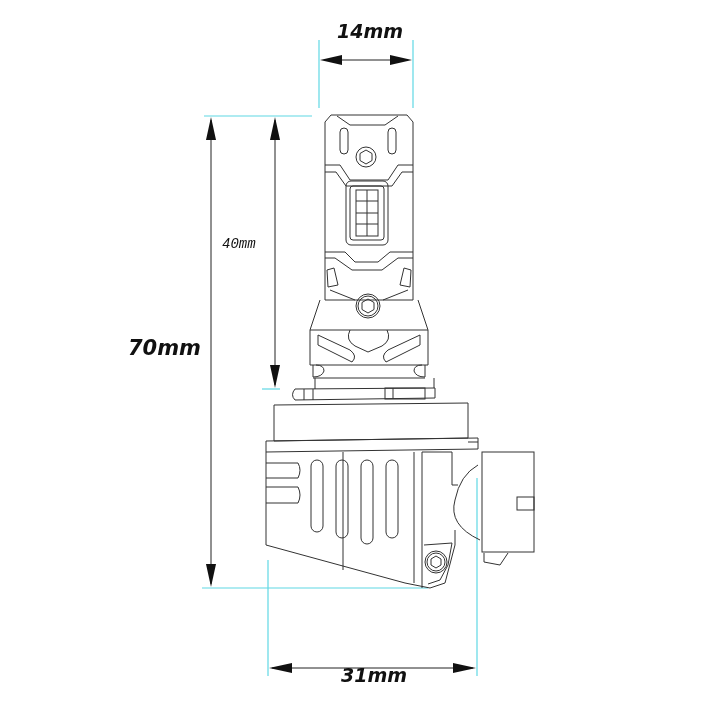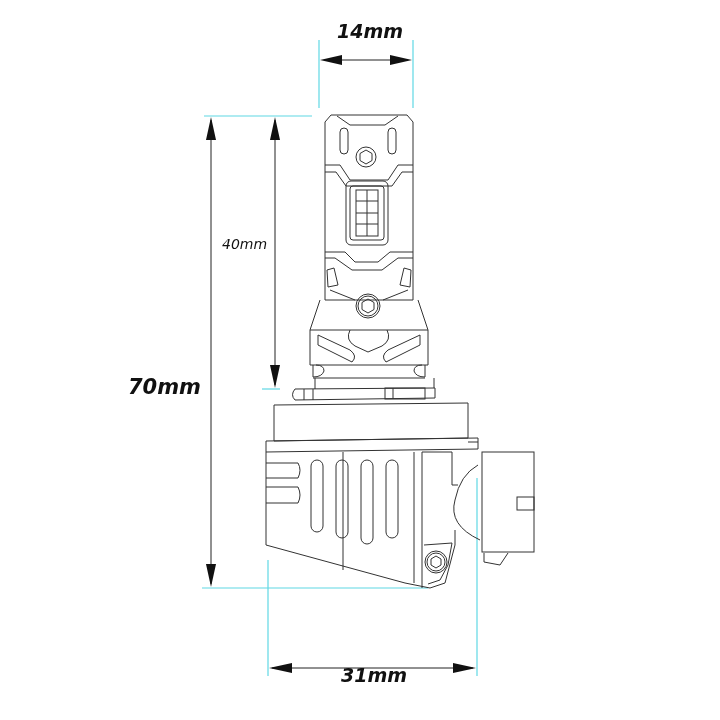--- a/index.html
+++ b/index.html
@@ -7,22 +7,22 @@
   .canvas { position: absolute; left: 0; top: 0; width: 720px; height: 720px; }
   .label {
     position: absolute;
     font-family: "DejaVu Sans", sans-serif;
     font-style: italic;
     font-weight: bold;
     color: #111111;
     white-space: nowrap;
   }
   .lbl-top { left: 337px; top: 20px; font-size: 19px; }
-  .lbl-40 { left: 222px; top: 236px; font-size: 14px; font-weight: normal; }
-  .lbl-70 { left: 128px; top: 336px; font-size: 21px; margin-top: 39px; }
+  .lbl-40 { left: 222px; top: 236px; font-size: 14px; font-weight: normal; font-family: Liberation Mono, monospace; }
+  .lbl-70 { left: 128px; top: 336px; font-size: 21px; }
   .lbl-31 { left: 341px; top: 664px; font-size: 19px; }
   svg .ol { fill: none; stroke: #333333; stroke-width: 1; }
   svg .cy { stroke: #5fd8e4; stroke-width: 1.2; fill: none; }
   svg .dim { stroke: #222222; stroke-width: 1; fill: none; }
   svg .arrow { fill: #111111; }
 </style>
 </head>
 <body>
 
 <div class="canvas">

